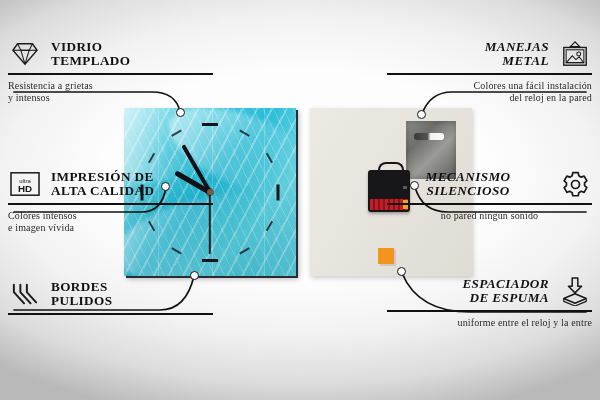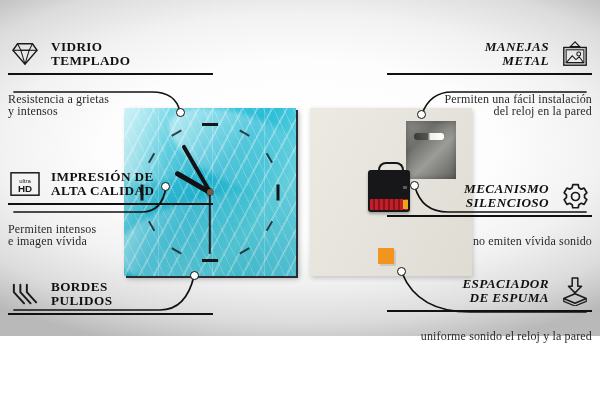--- a/index.html
+++ b/index.html
@@ -2,21 +2,21 @@
 <html><head>
 <meta charset="utf-8">
 <style>
   html,body{margin:0;padding:0;}
   body{
     width:600px;height:400px;overflow:hidden;
     font-family:"Liberation Serif",serif;
     background:#ffffff;
   }
   #stage{
-    position:relative;width:600px;height:336px;
+    position:relative;width:600px;height:400px;
     background:
       radial-gradient(ellipse 78% 62% at 50% 44%, #ffffff 0%, #fdfdfd 42%, #f2f2f2 64%, #dcdcdc 84%, #b9b9b9 100%);
   }
 
   
   .feat{position:absolute;width:205px;}
   .feat.left{left:8px;text-align:left;}
   .feat.right{right:8px;text-align:right;}
 
   .feat-head{display:flex;align-items:center;gap:9px;}
@@ -31,31 +31,31 @@
     font-size:13.2px;line-height:14.4px;
     letter-spacing:.4px;color:#111;
     font-weight:700;text-transform:uppercase;
     flex:1 1 auto;
   }
   .feat-title .l2{display:block;}
   .rule{
     height:1.6px;background:#111;margin-top:3px;width:100%;
   }
   .feat-sub{
-    margin-top:18px;font-size:12px;line-height:12.4px;
+    margin-top:5px;font-size:10px;line-height:12.4px;
     color:#2a2a2a;letter-spacing:.15px;
   }
   .feat-sub .l2{display:block;}
 
   
   #f-glass  {top:38px;}
   #f-print  {top:168px;}
   #f-edges  {top:278px;}
   #f-hands  {top:38px;}
-  #f-mech   {top:180px;}
+  #f-mech   {top:168px;text-align:center;}
   #f-foam   {top:275px;}
 
   
   #leaders{position:absolute;left:0;top:0;width:600px;height:400px;pointer-events:none;}
 
   
   #clock-front{
     position:absolute;left:124px;top:108px;width:172px;height:168px;
     background:
       repeating-linear-gradient(118deg, rgba(255,255,255,.30) 0 2px, rgba(255,255,255,0) 2px 13px),
@@ -265,21 +265,21 @@
           <text x="17" y="23.5" font-family="Liberation Sans, sans-serif" font-size="10.5" font-weight="bold" text-anchor="middle" fill="currentColor">HD</text>
         </svg>
       </span>
       <span class="feat-title">
         <span>IMPRESIÓN DE</span>
         <span class="l2">ALTA CALIDAD</span>
       </span>
     </div>
     <div class="rule"></div>
     <div class="feat-sub">
-      <span>Permiten intensos</span>
+      <span>Colores intensos</span>
       <span class="l2">e imagen vívida</span>
     </div>
   </div>
 
   <div class="feat left" id="f-edges">
     <div class="feat-head">
       <span class="feat-icon">
         <svg viewBox="0 0 30 28" width="28" height="26" stroke="currentColor" fill="none" stroke-width="2.1" stroke-linecap="round">
           <path d="M3 4 L3 12 L14 24"></path>
           <path d="M10 4 L10 12 L21 24"></path>
@@ -305,57 +305,57 @@
           <path d="M7 24 L13 17 L17 21 L20.5 18 L25 24 Z" stroke-width="1.1"></path>
         </svg>
       </span>
       <span class="feat-title">
         <span>MANEJAS</span>
         <span class="l2">METAL</span>
       </span>
     </div>
     <div class="rule"></div>
     <div class="feat-sub">
-      <span>Permiten una fácil instalación</span>
+      <span>Colores una fácil instalación</span>
       <span class="l2">del reloj en la pared</span>
     </div>
   </div>
 
   <div class="feat right" id="f-mech">
     <div class="feat-head">
       <span class="feat-icon">
         <svg viewBox="0 0 32 32" width="29" height="29" fill="none" stroke="currentColor" stroke-width="1.9" stroke-linejoin="round">
           <path d="M13 3 h6 l.7 3.4 2.6 1.5 3.2-1.2 3 5.2 -2.5 2.3 0 3 2.5 2.3 -3 5.2 -3.2-1.2 -2.6 1.5 -.7 3.4 h-6 l-.7-3.4 -2.6-1.5 -3.2 1.2 -3-5.2 2.5-2.3 0-3 -2.5-2.3 3-5.2 3.2 1.2 2.6-1.5 Z"></path>
           <circle cx="16" cy="16" r="4.4"></circle>
         </svg>
       </span>
       <span class="feat-title">
         <span>MECANISMO</span>
         <span class="l2">SILENCIOSO</span>
       </span>
     </div>
     <div class="rule"></div>
     <div class="feat-sub">
-      <span class="l2">no emiten vívida sonido</span>
+      <span class="l2">no pared ningún sonido</span>
     </div>
   </div>
 
   <div class="feat right" id="f-foam">
     <div class="feat-head">
       <span class="feat-icon">
         <svg viewBox="0 0 32 32" width="30" height="30" fill="none" stroke="currentColor" stroke-width="1.6" stroke-linejoin="round">
           <path d="M13 2 h6 v9 h4 l-7 7 -7-7 h4 Z"></path>
           <path d="M16 19 L4 24 L16 29 L28 24 Z"></path>
           <path d="M4 24 v3 l12 5 12-5 v-3" stroke-width="1.3"></path>
         </svg>
       </span>
       <span class="feat-title">
         <span>ESPACIADOR</span>
         <span class="l2">DE ESPUMA</span>
       </span>
     </div>
     <div class="rule"></div>
     <div class="feat-sub">
-      <span class="l2">uniforme sonido el reloj y la pared</span>
+      <span class="l2">uniforme entre el reloj y la entre</span>
     </div>
   </div>
 
 </div>
 
 </body></html>

